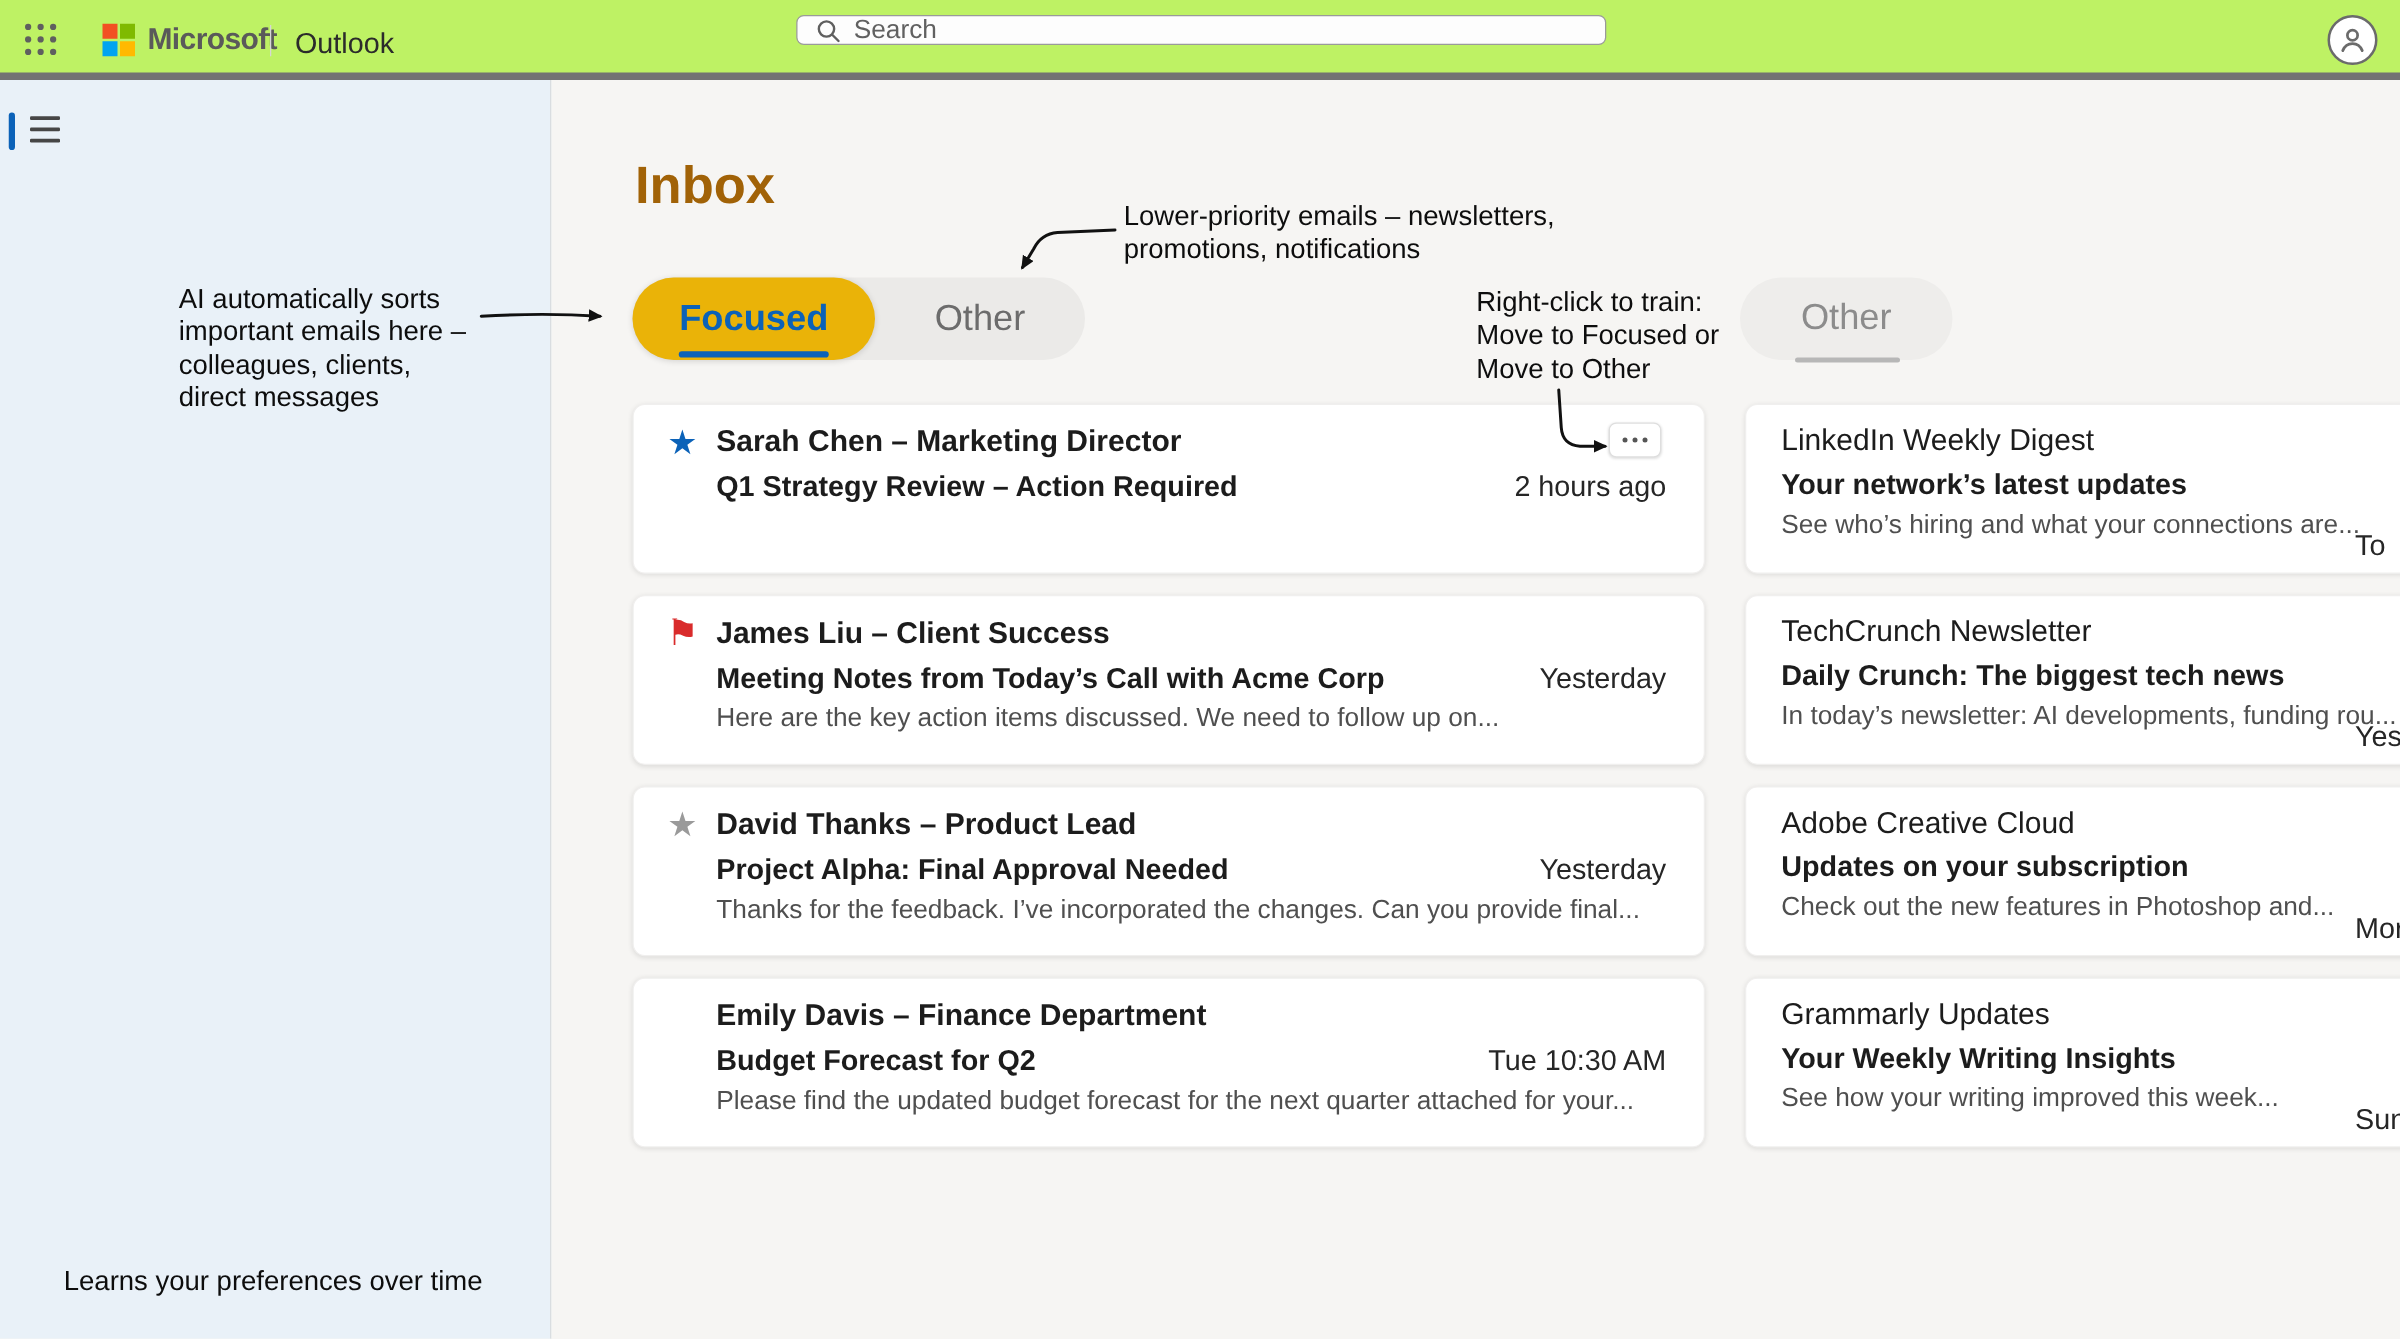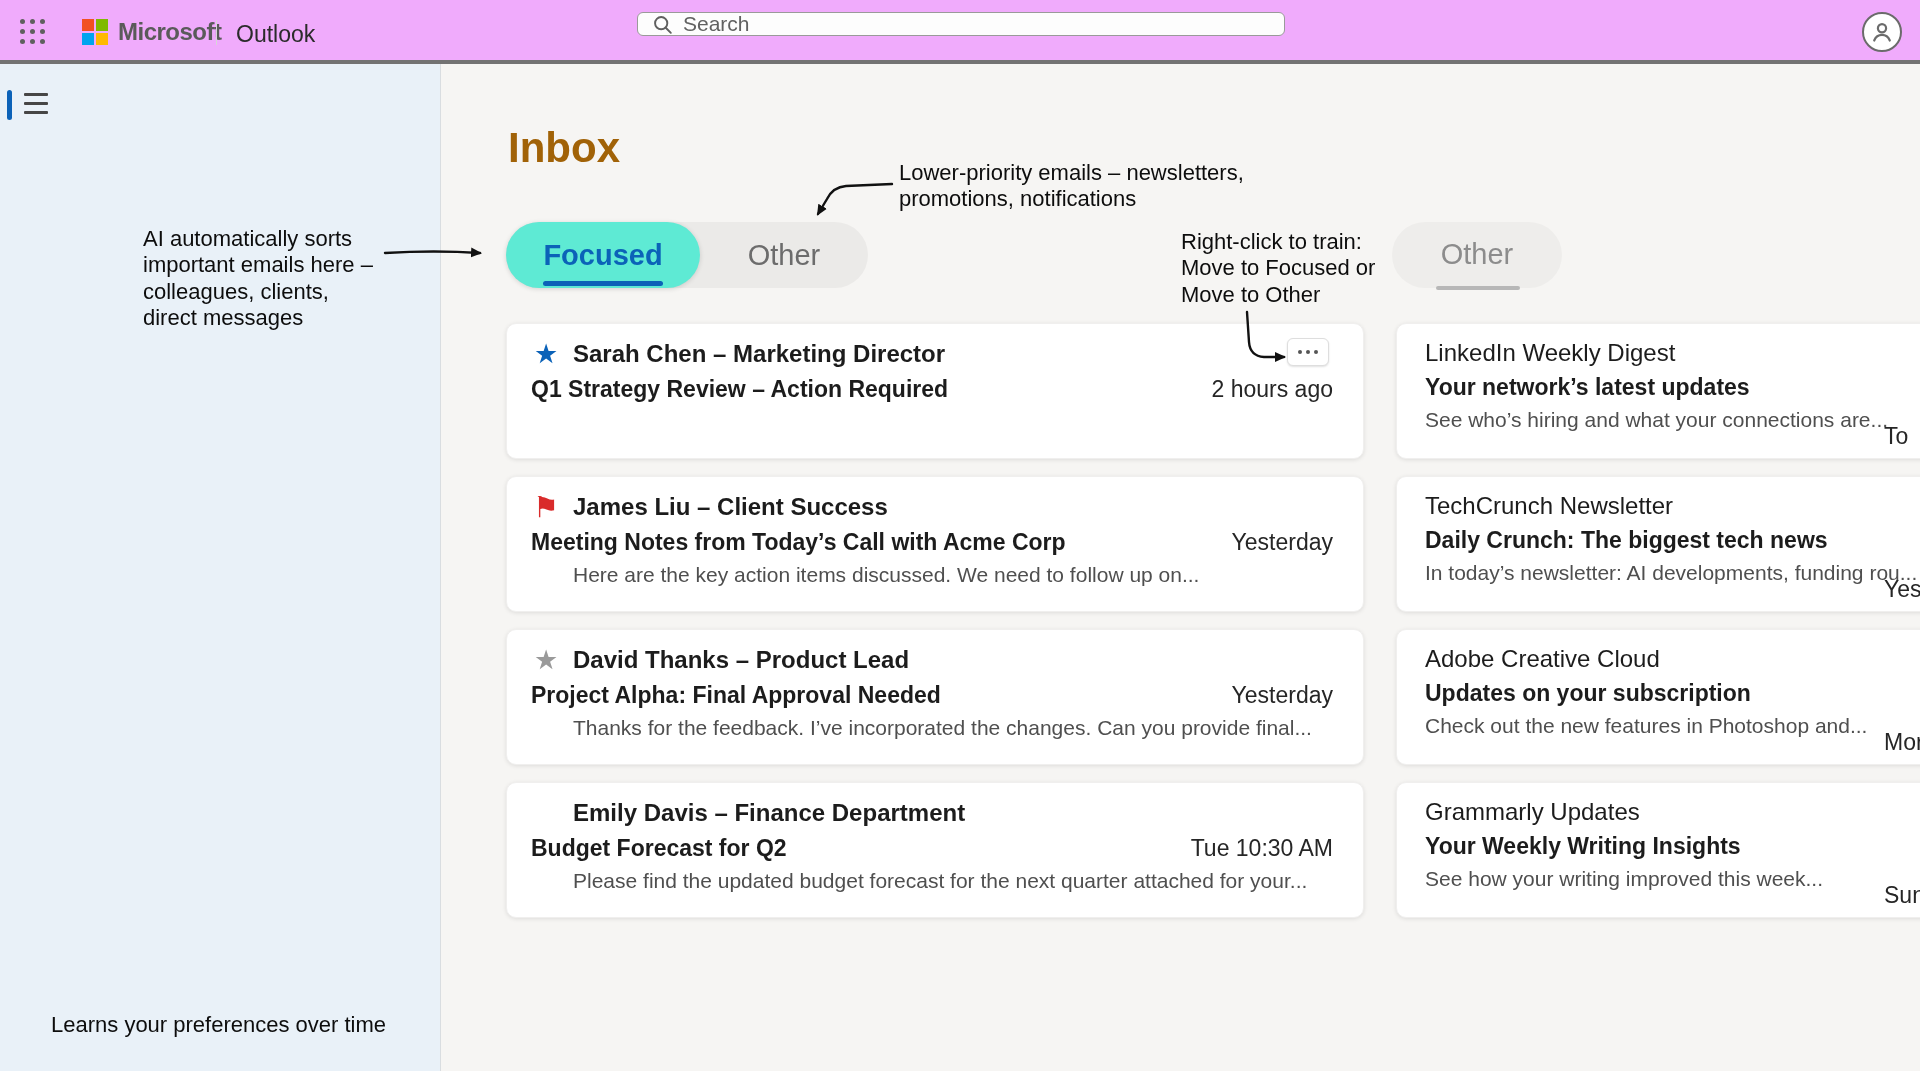--- a/index.html
+++ b/index.html
@@ -14,21 +14,21 @@
   body{
     font-family:"Liberation Sans","DejaVu Sans",sans-serif;
     background:var(--main-bg);
     color:#1a1a1a;
     position:relative;
   }
 
   
   .topbar{
     position:absolute;top:0;left:0;width:1920px;height:64px;
-    background:#f0abfc;border-bottom:4px solid #737373;z-index:20;
+    background:#bef264;border-bottom:6px solid #737373;z-index:20;
   }
   .waffle{
     position:absolute;left:20px;top:19px;width:26px;height:26px;
     display:grid;grid-template-columns:repeat(3,1fr);grid-template-rows:repeat(3,1fr);
     gap:4px;cursor:pointer;
   }
   .waffle span{width:5px;height:5px;border-radius:50%;background:#5f5f5f;}
   .mslogo{position:absolute;left:82px;top:18px;display:flex;align-items:center;gap:10px;}
   .msquares{display:grid;grid-template-columns:12px 12px;grid-template-rows:12px 12px;gap:2px;}
   .msquares i{display:block;}
@@ -72,21 +72,21 @@
   .page-title{position:absolute;left:508px;top:124px;font-size:42px;font-weight:700;color:#a16207;}
 
   .tabs{
     position:absolute;left:506px;top:222px;width:362px;height:66px;
     background:#ebeae8;border-radius:33px;display:flex;z-index:10;
   }
   .tab{
     height:66px;display:flex;align-items:center;justify-content:center;
     font-size:29px;cursor:pointer;position:relative;
   }
-  .tab-focused{width:194px;background:#5eead4;border-radius:33px;box-shadow:0 1px 5px rgba(0,0,0,.14);color:var(--accent);font-weight:700;}
+  .tab-focused{width:194px;background:#eab308;border-radius:33px;box-shadow:0 1px 5px rgba(0,0,0,.14);color:var(--accent);font-weight:700;}
   .tab-focused .tab-underline{
     position:absolute;bottom:2px;left:50%;transform:translateX(-50%);
     width:120px;height:5px;border-radius:3px;background:var(--accent);
   }
   .tab-other{width:168px;color:#6c6c6c;}
 
   .other-pill{position:absolute;left:1392px;top:222px;width:170px;height:66px;background:#eeedeb;border-radius:33px;z-index:6;}
   .other-header{
     position:absolute;left:1392px;top:238px;width:170px;text-align:center;
     font-size:29px;color:#8c8c8c;z-index:7;cursor:pointer;
@@ -101,21 +101,21 @@
     background:#ffffff;border-radius:10px;height:136px;position:relative;
     box-shadow:0 1px 4px rgba(0,0,0,.10);border:1px solid #f0efee;
     padding:15px 30px 15px 24px;cursor:pointer;
   }
   .row1{display:flex;align-items:center;gap:12px;margin-bottom:7px;}
   .mail-icon{width:30px;height:30px;display:flex;align-items:center;justify-content:center;font-size:27px;line-height:1;flex:0 0 30px;cursor:pointer;}
   .star-blue{color:var(--accent);}
   .flag-red{color:var(--flag);font-size:29px;}
   .star-gray{color:var(--star-gray);}
   .sender{font-size:24px;font-weight:700;color:#1c1c1c;white-space:nowrap;}
-  .row2{display:flex;justify-content:space-between;align-items:baseline;margin-bottom:7px;}
+  .row2{display:flex;justify-content:space-between;align-items:baseline;margin-left:42px;margin-bottom:7px;}
   .subject{font-size:23px;font-weight:700;color:#1c1c1c;white-space:nowrap;}
   .mtime{font-size:23px;color:#262626;white-space:nowrap;}
   .row3{margin-left:42px;font-size:21px;color:#4f4f4f;white-space:nowrap;}
 
   .more-btn{
     position:absolute;right:34px;top:14px;width:42px;height:28px;border-radius:6px;
     background:#fff;border:1px solid #dedede;box-shadow:0 1px 2px rgba(0,0,0,.12);
     display:flex;align-items:center;justify-content:center;gap:4px;cursor:pointer;
   }
   .more-btn i{width:4px;height:4px;border-radius:50%;background:#555;}

